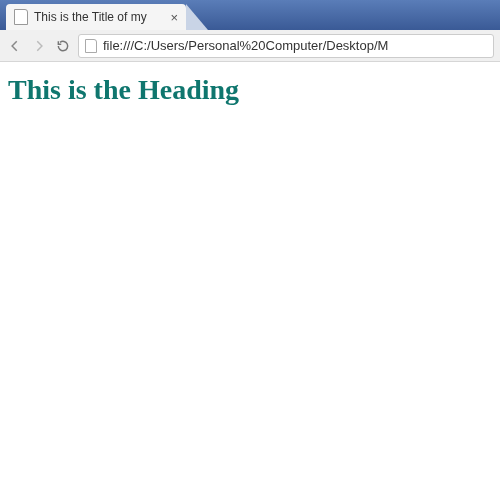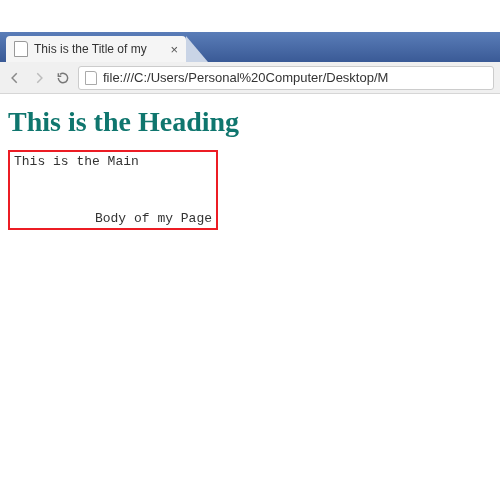--- a/index.html
+++ b/index.html
@@ -10,21 +10,20 @@
     height: 500px;
     overflow: hidden;
     background: #fff;
   }
   .chrome-top {
     background: linear-gradient(#5a7db8, #3a5a96);
     height: 30px;
     display: flex;
     align-items: flex-end;
     padding-left: 6px;
-    margin-top: 32px;
   }
   .tab {
     background: #f5f5f5;
     height: 26px;
     min-width: 180px;
     border-top-left-radius: 4px;
     border-top-right-radius: 4px;
     display: flex;
     align-items: center;
     padding: 0 8px;
@@ -153,17 +152,13 @@
       </svg>
   </div>
   <div class="addr">
     <span class="page-ico"></span>
     <span>file:///C:/Users/Personal%20Computer/Desktop/M</span>
   </div>
 </div>
 
 <div class="viewport">
   <div class="heading">This is the Heading</div>
-  <div class="main-box">
-    <div class="main-text-top">This is the Main</div>
-    <div class="main-text-bottom">Body of my Page</div>
-  </div>
 </div>
 
 </body></html>

